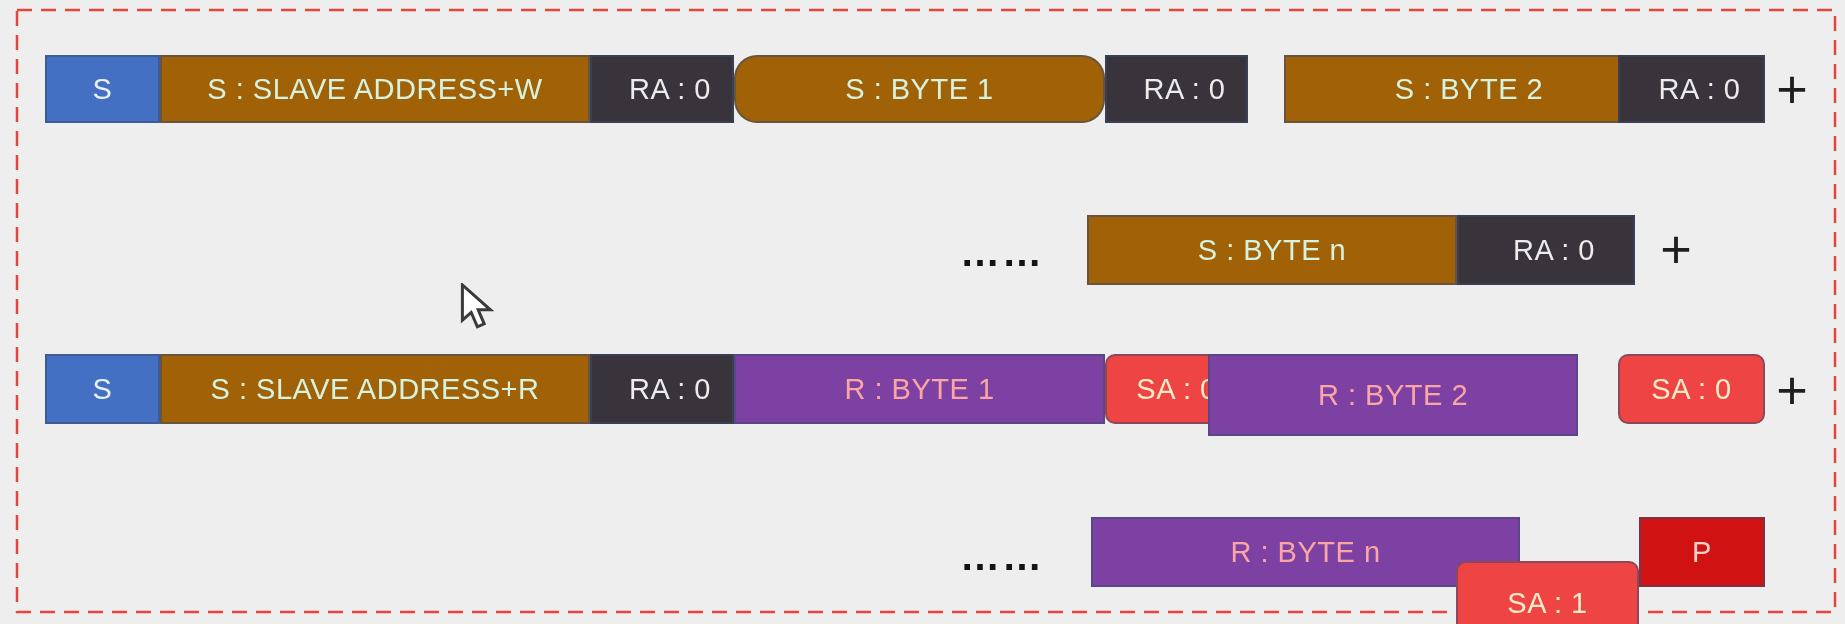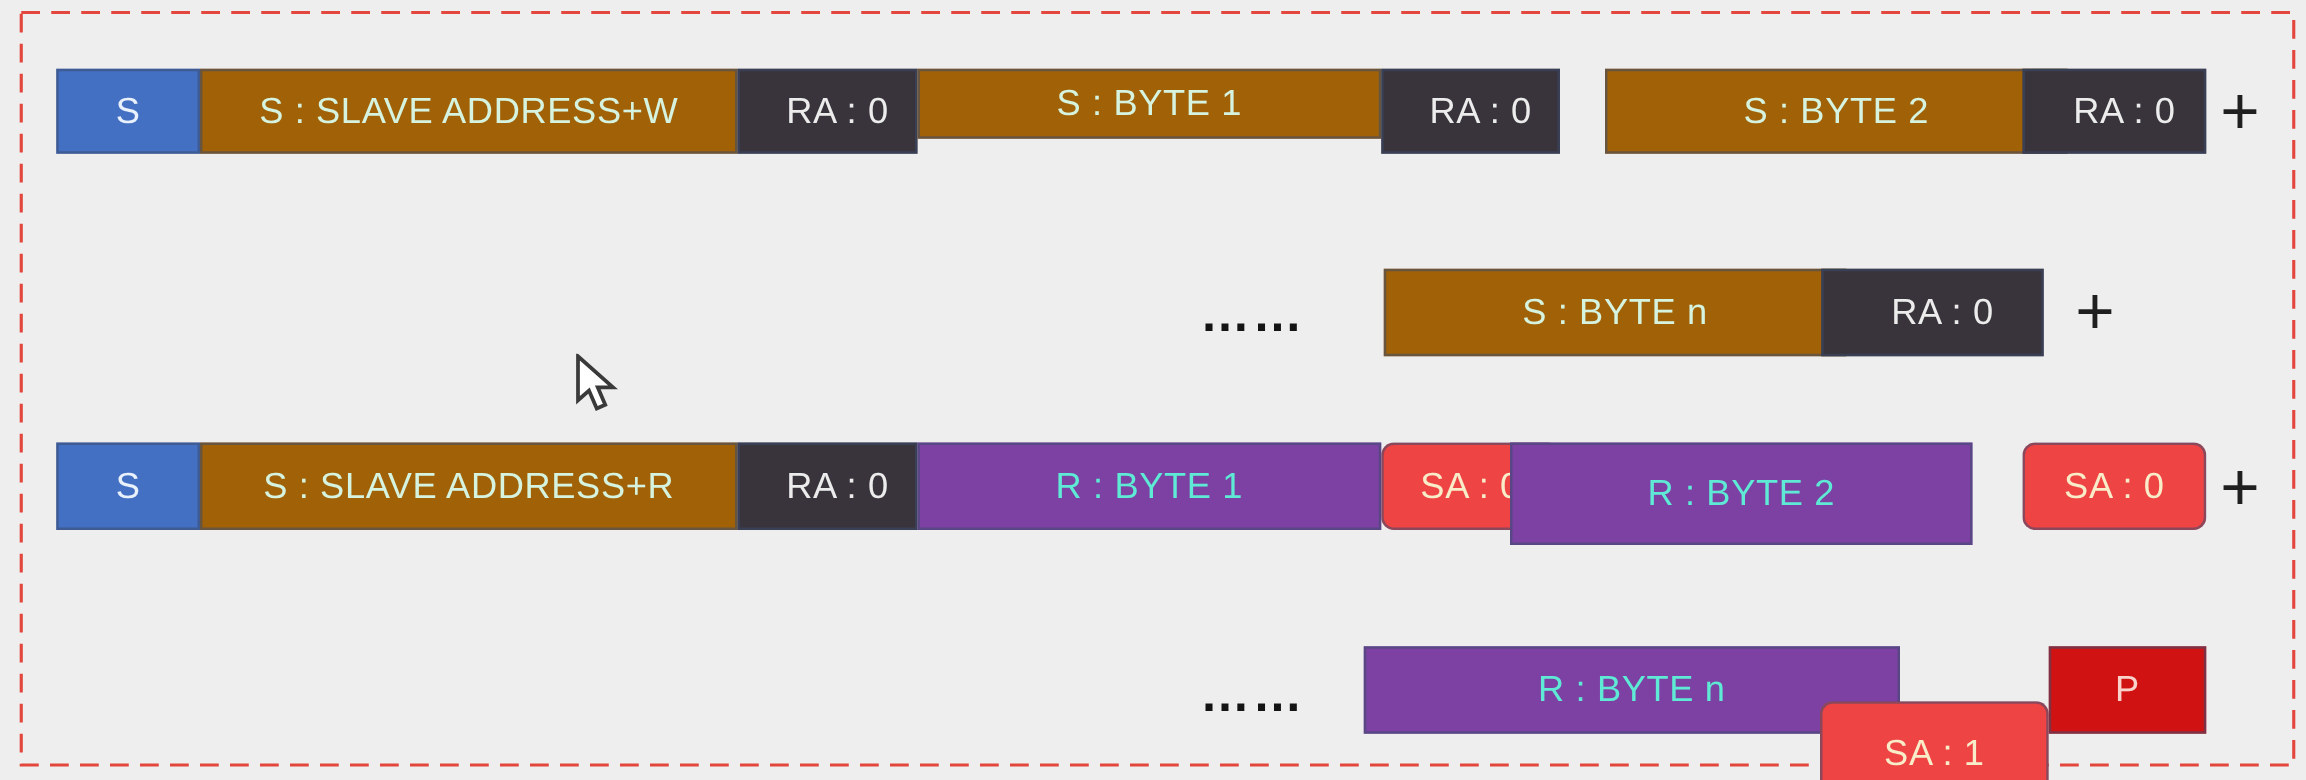--- a/index.html
+++ b/index.html
@@ -15,21 +15,21 @@
     position:absolute;
     box-sizing:border-box;
     display:flex;align-items:center;justify-content:center;
     font-size:29px;letter-spacing:0.5px;
     border:2px solid rgba(58,74,110,0.55);
     white-space:nowrap;
   }
   .start    {background:#4470c3;color:#e9f1fc;}
   .send-data{background:#a16207;color:#d5f3de;}
   .recv-ack {background:#39343b;color:#ececec;padding-left:16px;}
-  .read-data{background:#7c41a3;color:#5eead4;}
+  .read-data{background:#7c41a3;color:#fca5a5;}
   .send-ack {background:#ef4444;color:#f8ecc9;border-radius:10px;}
   .stop     {background:#d01312;color:#f8d2cb;}
   .plus{
     position:absolute;transform:translate(-50%,-50%);
     font-size:54px;font-weight:400;color:#1f1f1f;line-height:1;
   }
   .dots{
     position:absolute;transform:translate(-50%,-50%);
     font-size:40px;font-weight:bold;color:#141414;
     letter-spacing:2px;line-height:1;
@@ -41,26 +41,26 @@
 
 <div id="canvas">
   <svg class="border-svg" width="1845" height="624" viewBox="0 0 1845 624">
     <rect x="17" y="10" width="1818" height="602" fill="none" stroke="#e2463c" stroke-width="2.5" stroke-dasharray="15 9"></rect>
   </svg>
 
   <div id="blocks">
       <div class="seg start" style="left: 45px; top: 55px; width: 115px; height: 68px;">S</div>
       <div class="seg send-data" style="left: 160px; top: 55px; width: 430px; height: 68px;">S : SLAVE ADDRESS+W</div>
       <div class="seg recv-ack" style="left: 590px; top: 55px; width: 144px; height: 68px;">RA : 0</div>
-      <div class="seg send-data" style="left: 734px; top: 55px; width: 371px; height: 56px;">S : BYTE 1</div>
+      <div class="seg send-data" style="left: 734px; top: 55px; width: 371px; height: 68px; border-radius: 23px;">S : BYTE 1</div>
       <div class="seg recv-ack" style="left: 1105px; top: 55px; width: 143px; height: 68px;">RA : 0</div>
       <div class="seg send-data" style="left: 1248px; top: 55px; width: 370px; height: 68px; margin-left: 36px;">S : BYTE 2</div>
       <div class="seg recv-ack" style="left: 1618px; top: 55px; width: 147px; height: 68px;">RA : 0</div>
       <div class="plus" style="left: 1792px; top: 89px;">+</div>
-      <div class="seg send-data" style="left: 1087px; top: 215px; width: 370px; height: 70px; margin-left: 20px;">S : BYTE n</div>
+      <div class="seg send-data" style="left: 1087px; top: 215px; width: 370px; height: 70px;">S : BYTE n</div>
       <div class="seg recv-ack" style="left: 1457px; top: 215px; width: 178px; height: 70px;">RA : 0</div>
       <div class="plus" style="left: 1676px; top: 249px;">+</div>
       <div class="dots" style="left: 1002px; top: 252px;">……</div>
       <div class="seg start" style="left: 45px; top: 354px; width: 115px; height: 70px;">S</div>
       <div class="seg send-data" style="left: 160px; top: 354px; width: 430px; height: 70px;">S : SLAVE ADDRESS+R</div>
       <div class="seg recv-ack" style="left: 590px; top: 354px; width: 144px; height: 70px;">RA : 0</div>
       <div class="seg read-data" style="left: 734px; top: 354px; width: 371px; height: 70px;">R : BYTE 1</div>
       <div class="seg send-ack" style="left: 1105px; top: 354px; width: 143px; height: 70px;">SA : 0</div>
       <div class="seg read-data" style="left: 1208px; top: 354px; width: 370px; height: 82px;">R : BYTE 2</div>
       <div class="seg send-ack" style="left: 1618px; top: 354px; width: 147px; height: 70px;">SA : 0</div>

